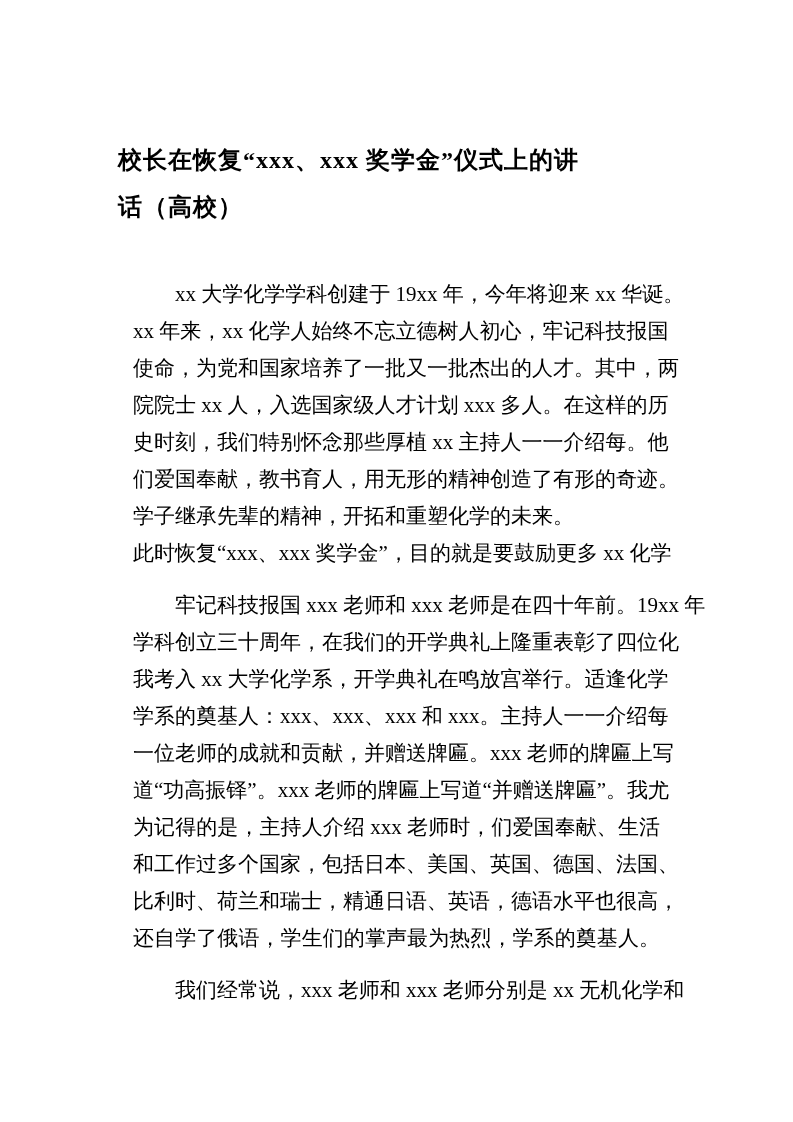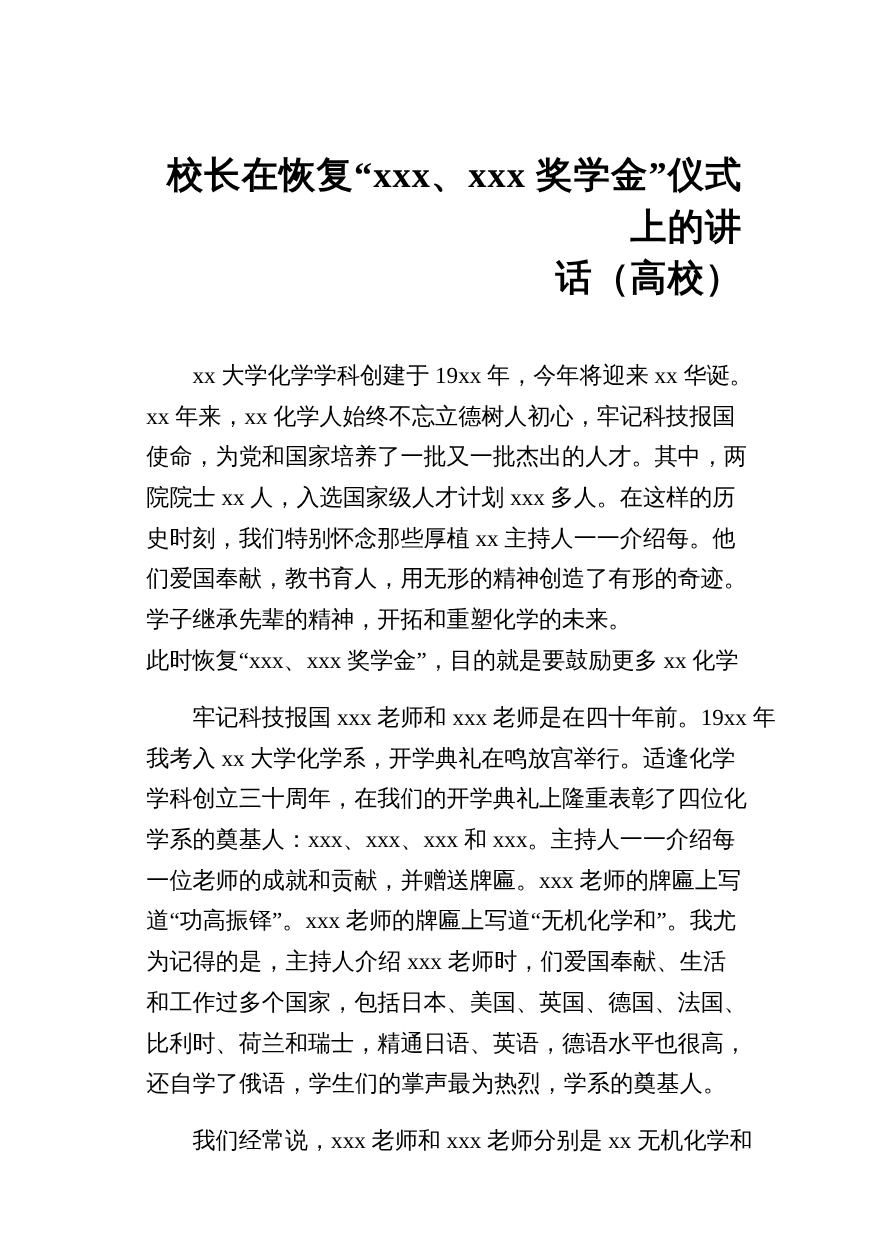--- a/index.html
+++ b/index.html
@@ -14,24 +14,24 @@
     margin: 0 auto;
     box-sizing: border-box;
     padding: 137px 118px 0 118px;
     background: #ffffff;
     color: #000000;
     font-family: "Liberation Serif", "DejaVu Serif", serif;
     overflow: hidden;
   }
   .doc-title {
     margin: 0 0 45px 0;
-    font-size: 33px;
+    font-size: 24px;
     line-height: 47px;
     font-weight: 700;
-    text-align: right;
+    text-align: left;
     letter-spacing: 1px;
   }
   .doc-body {
     font-size: 21px;
   }
   .para {
     margin: 15px;
     padding: 0;
   }
   .line {
@@ -68,25 +68,25 @@
       <div class="line">使命，为党和国家培养了一批又一批杰出的人才。其中，两</div>
       <div class="line">院院士 xx 人，入选国家级人才计划 xxx 多人。在这样的历</div>
       <div class="line">史时刻，我们特别怀念那些厚植 xx 主持人一一介绍每。他</div>
       <div class="line">们爱国奉献，教书育人，用无形的精神创造了有形的奇迹。</div>
       <div class="line short">学子继承先辈的精神，开拓和重塑化学的未来。</div>
       <div class="line">此时恢复“xxx、xxx 奖学金”，目的就是要鼓励更多 xx 化学</div>
     </div>
 
     <div class="para">
       <div class="line first">牢记科技报国 xxx 老师和 xxx 老师是在四十年前。19xx 年</div>
+      <div class="line">学科创立三十周年，在我们的开学典礼上隆重表彰了四位化</div>
       <div class="line">我考入 xx 大学化学系，开学典礼在鸣放宫举行。适逢化学</div>
-      <div class="line">学科创立三十周年，在我们的开学典礼上隆重表彰了四位化</div>
       <div class="line">学系的奠基人：xxx、xxx、xxx 和 xxx。主持人一一介绍每</div>
       <div class="line">一位老师的成就和贡献，并赠送牌匾。xxx 老师的牌匾上写</div>
-      <div class="line">道“功高振铎”。xxx 老师的牌匾上写道“无机化学和”。我尤</div>
+      <div class="line">道“功高振铎”。xxx 老师的牌匾上写道“并赠送牌匾”。我尤</div>
       <div class="line">为记得的是，主持人介绍 xxx 老师时，们爱国奉献、生活</div>
       <div class="line">和工作过多个国家，包括日本、美国、英国、德国、法国、</div>
       <div class="line">比利时、荷兰和瑞士，精通日语、英语，德语水平也很高，</div>
       <div class="line">还自学了俄语，学生们的掌声最为热烈，学系的奠基人。</div>
     </div>
 
     <div class="para">
       <div class="line first">我们经常说，xxx 老师和 xxx 老师分别是 xx 无机化学和</div>
     </div>
 

